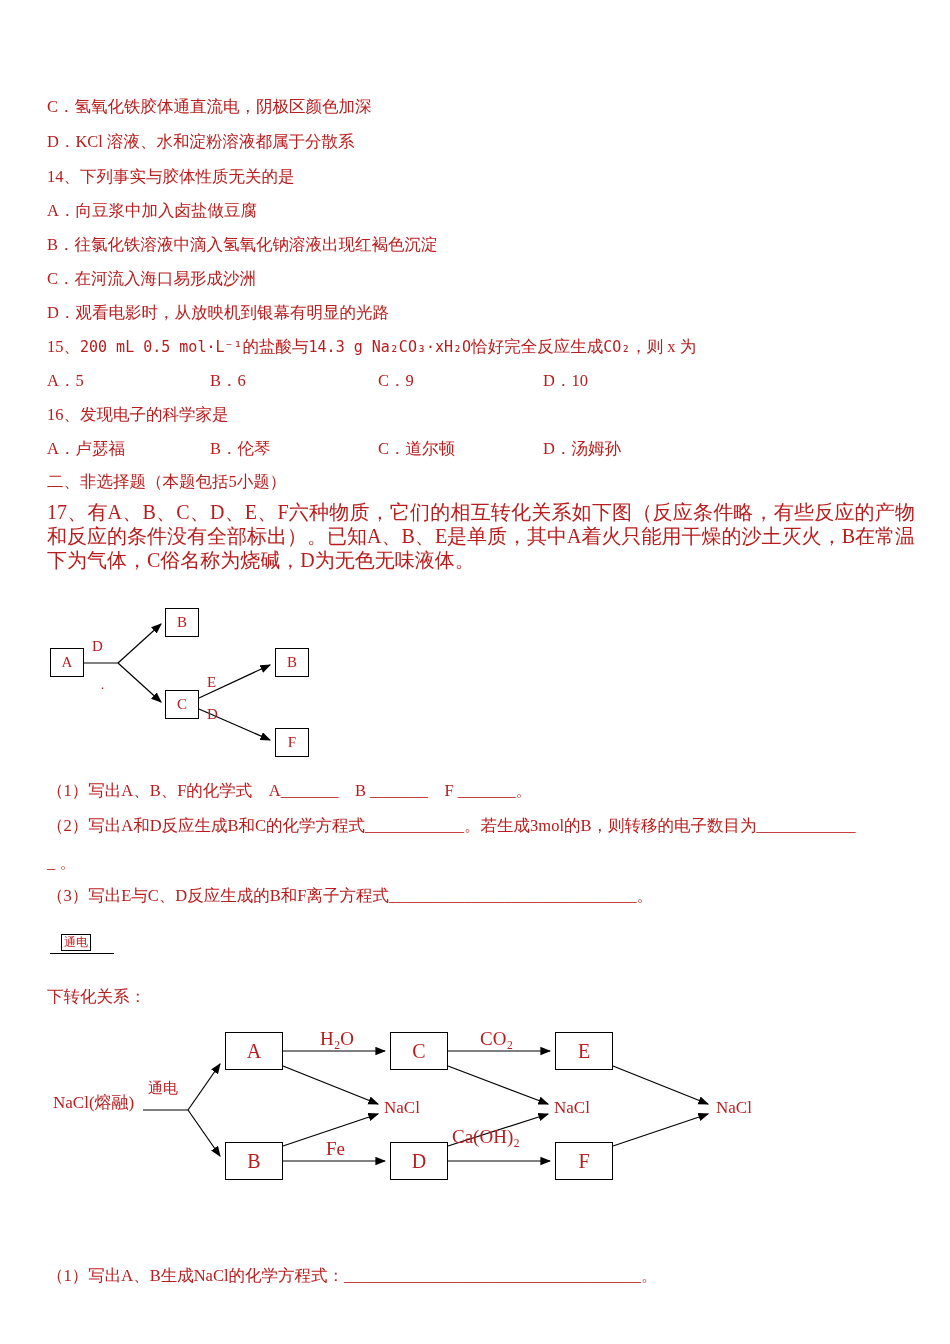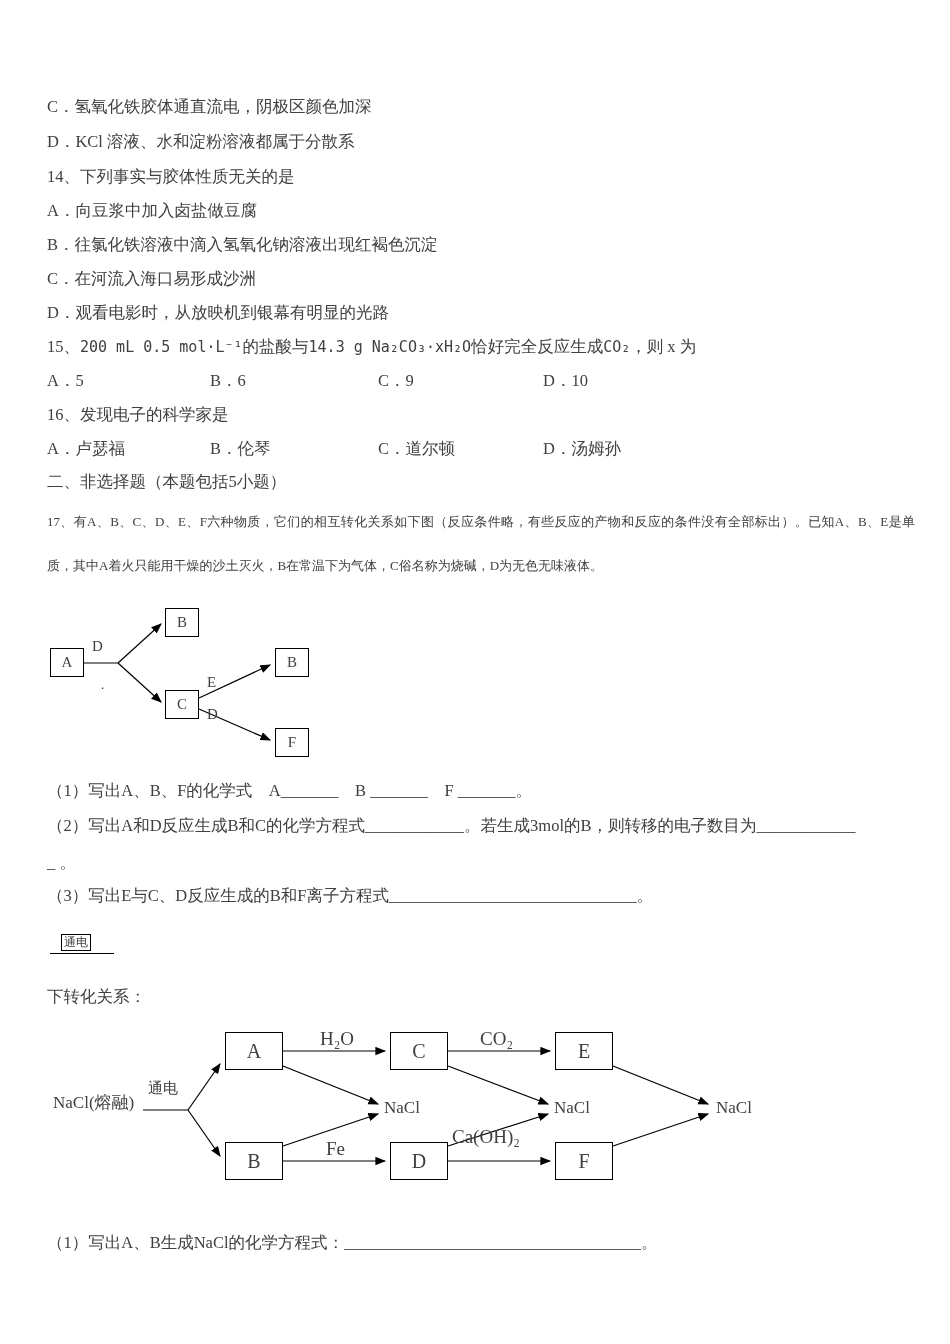--- a/index.html
+++ b/index.html
@@ -1,29 +1,29 @@
 <!DOCTYPE html>
 <html><head>
 <meta charset="utf-8">
 <style>
   * { margin:0; padding:0; box-sizing:border-box; }
   html,body { background:#fff; }
   .page {
     position:relative; width:950px; height:1344px; margin:0 auto;
-    background:#ffffff; color:#404040;
+    background:#ffffff; color:#b91c1c;
     font-family:"Liberation Serif","DejaVu Serif",serif;
     overflow:hidden;
   }
   .ln {
     position:absolute; left:47px; white-space:nowrap;
     font-size:16.5px; line-height:22px;
   }
   .para {
     position:absolute; left:47px; width:868px;
-    font-size:13px; line-height:44px; text-align:justify;
+    font-size:20px; line-height:24px; text-align:justify;
   }
   .mono { font-family:"DejaVu Sans Mono",monospace; font-size:15px;margin-top:20px; }
   .diagram { position:absolute; }
   .diagram svg { position:absolute; left:0; top:0; }
   .diagram svg line { stroke:#000; stroke-width:1.2; }
   .dbox {
     position:absolute; border:1.5px solid #000; background:#fff;
     display:flex; align-items:center; justify-content:center;
   }
   .dbox.small { width:34px; height:29px; font-size:15px; }
@@ -139,15 +139,15 @@
     <div class="dbox big" style="left:515px; top:122px">F</div>
     <div class="dlabel2" style="left:280px; top:8px">H₂O</div>
     <div class="dlabel2" style="left:440px; top:8px">CO₂</div>
     <div class="dlabel2" style="left:286px; top:118px">Fe</div>
     <div class="dlabel2" style="left:412px; top:106px">Ca(OH)₂</div>
     <div class="dnacl" style="left:344px; top:76px">NaCl</div>
     <div class="dnacl" style="left:514px; top:76px">NaCl</div>
     <div class="dnacl" style="left:676px; top:76px">NaCl</div>
   </div>
 
-  <div class="ln" style="top:1232px">（1）写出A、B生成NaCl的化学方程式：____________________________________。</div>
+  <div class="ln" style="top:1265px">（1）写出A、B生成NaCl的化学方程式：____________________________________。</div>
 
 </div>
 
 </body></html>

